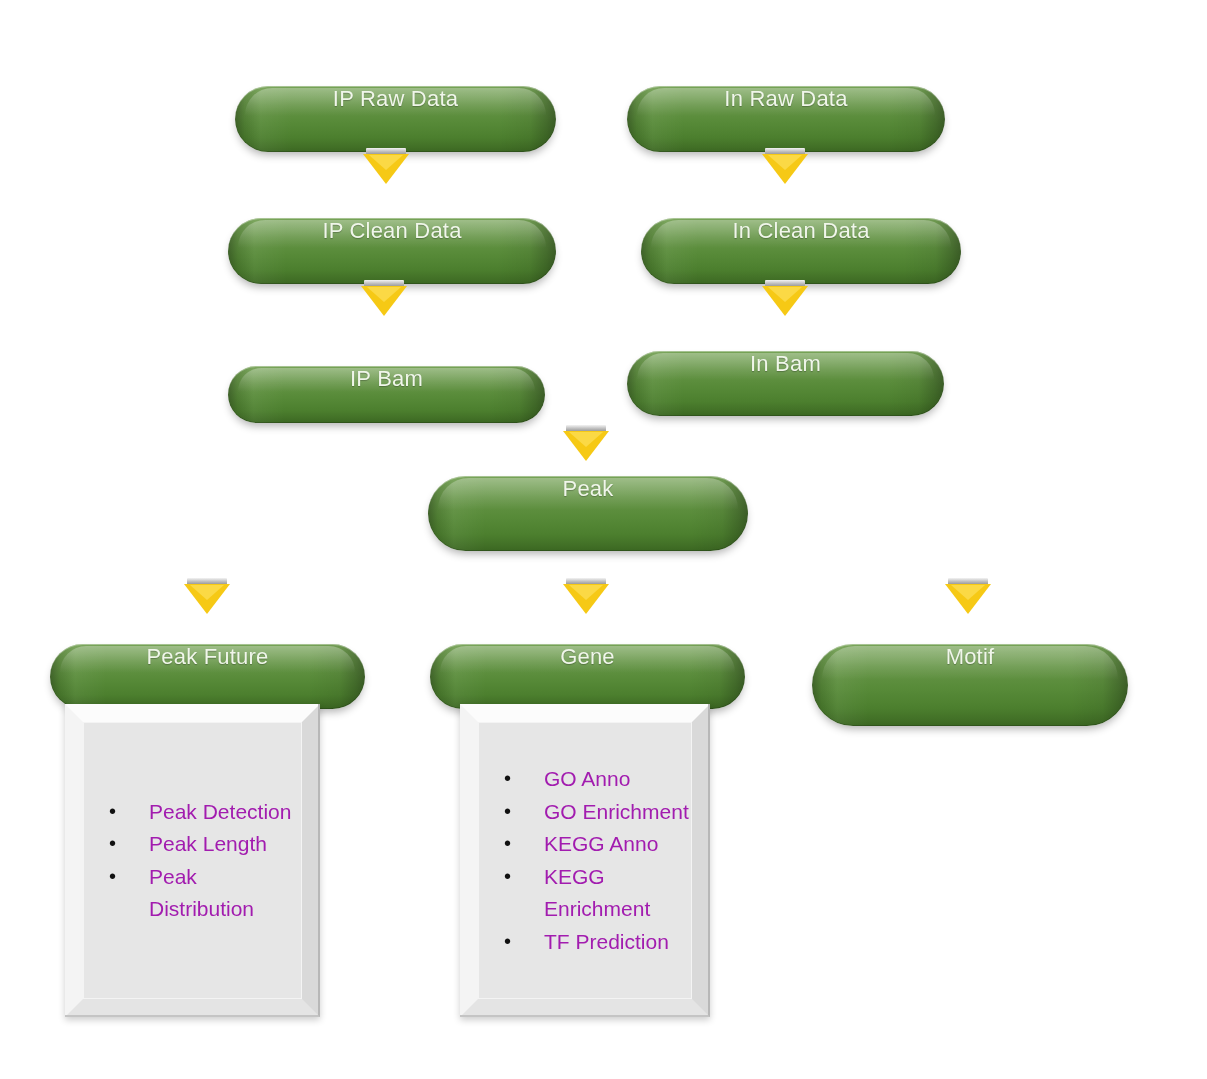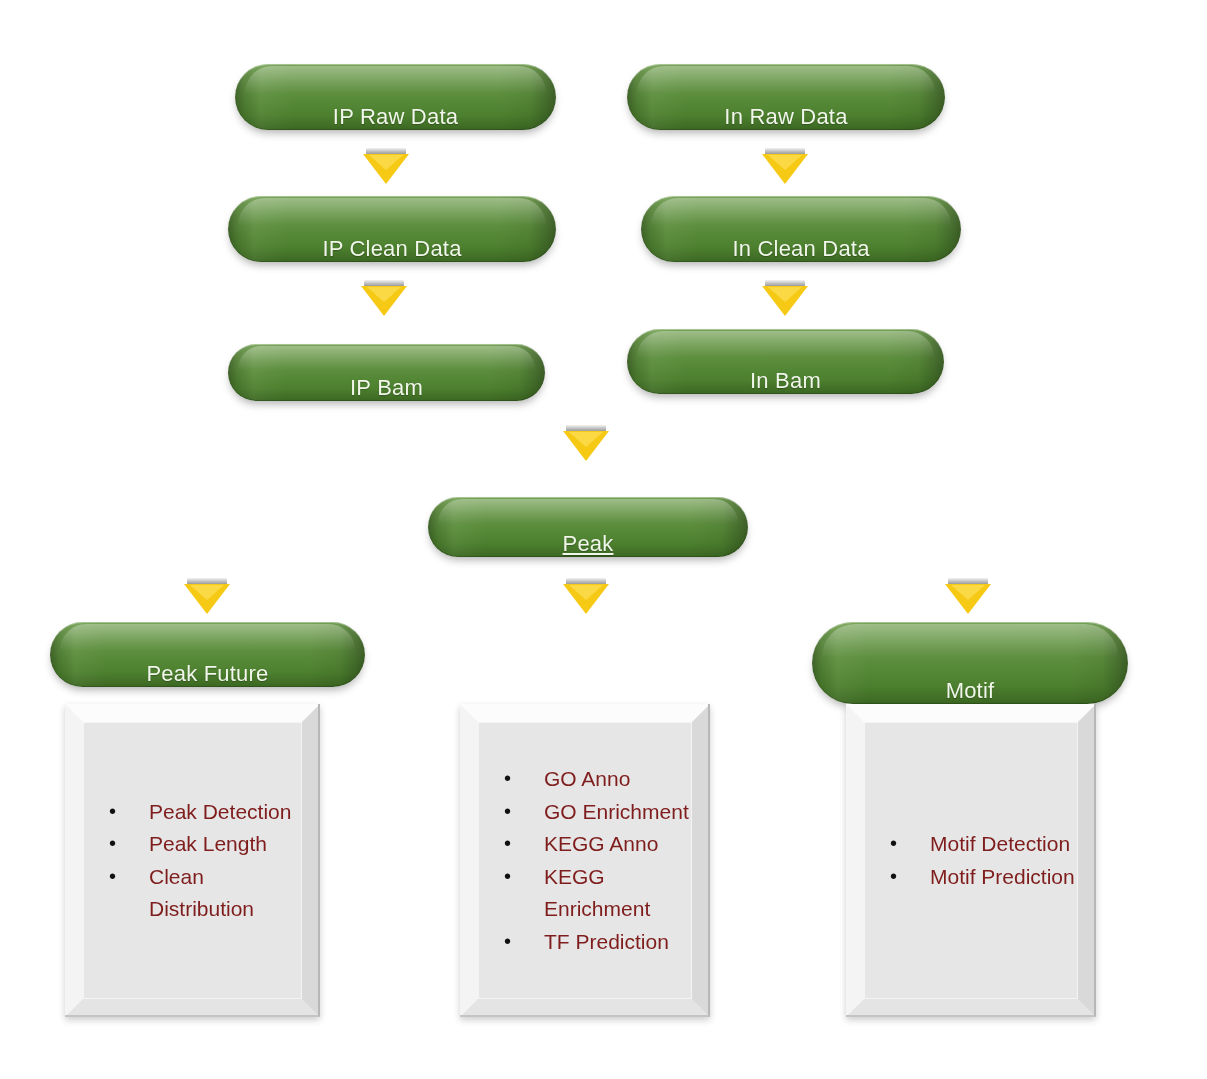--- a/index.html
+++ b/index.html
@@ -18,21 +18,21 @@
     background: #ffffff;
     overflow: hidden;
   }
 
   
   .pill {
     position: absolute;
     border-radius: 999px;
     box-sizing: border-box;
     display: flex;
-    align-items: flex-end;
+    align-items: flex-start;
     justify-content: center;
     color: #f0f6ea;
     font-size: 22px;
     letter-spacing: 0.2px;
     background:
       linear-gradient(to right,
         rgba(0,0,0,0.30) 0%,
         rgba(0,0,0,0.10) 3%,
         rgba(255,255,255,0.05) 8%,
         rgba(255,255,255,0.00) 18%,
@@ -45,20 +45,21 @@
         #6f9d50 10%,
         #639344 32%,
         #578a38 55%,
         #4c7f2e 78%,
         #416f26 93%,
         #3a6621 100%);
     box-shadow:
       0 5px 8px -2px rgba(0,0,0,0.30),
       inset 0 1px 0 rgba(255,255,255,0.35),
       inset 0 -1px 0 rgba(0,0,0,0.18);
+    margin-top: 22px;
   }
   .pill .pill-gloss {
     position: absolute;
     left: 10px;
     right: 10px;
     top: 2px;
     height: 42%;
     border-radius: 999px 999px 60% 60% / 999px 999px 100% 100%;
     background: linear-gradient(to bottom,
       rgba(255,255,255,0.30) 0%,
@@ -139,21 +140,21 @@
   .bevelbox .bullets {
     margin: 0;
     padding: 0 0 0 26px;
     list-style: none;
     width: 100%;
   }
   .bevelbox .bullets li {
     position: relative;
     font-size: 21px;
     line-height: 32.5px;
-    color: #7f1d1d;
+    color: #a21caf;
     padding-left: 40px;
     margin: 0;
   }
   .bevelbox .bullets li::before {
     content: "\2022";
     position: absolute;
     left: 0;
     top: -1px;
     font-size: 20px;
     color: #111111;
@@ -215,21 +216,21 @@
     <span class="pill-gloss"></span>
     <span class="pill-label">In Bam</span>
   </div>
 
   <div class="arrow" style="left:563px; top:425px;">
     <span class="arrow-cap"></span>
     <span class="arrow-tri"></span>
     <span class="arrow-tri-hi"></span>
   </div>
 
-  <div class="pill" style="left:428px; top:497px; width:320px; height:60px;text-decoration:underline;">
+  <div class="pill" style="left:428px; top:454px; width:320px; height:75px;">
     <span class="pill-gloss"></span>
     <span class="pill-label">Peak</span>
   </div>
 
   <div class="arrow" style="left:184px; top:578px;">
     <span class="arrow-cap"></span>
     <span class="arrow-tri"></span>
     <span class="arrow-tri-hi"></span>
   </div>
   <div class="arrow" style="left:563px; top:578px;">
@@ -241,44 +242,42 @@
     <span class="arrow-cap"></span>
     <span class="arrow-tri"></span>
     <span class="arrow-tri-hi"></span>
   </div>
 
   <div class="pill" style="left:50px; top:622px; width:315px; height:65px;">
     <span class="pill-gloss"></span>
     <span class="pill-label">Peak Future</span>
   </div>
 
+  <div class="pill" style="left:430px; top:622px; width:315px; height:65px;">
+    <span class="pill-gloss"></span>
+    <span class="pill-label">Gene</span>
+  </div>
 
   <div class="pill" style="left:812px; top:622px; width:316px; height:82px;">
     <span class="pill-gloss"></span>
     <span class="pill-label">Motif</span>
   </div>
 
   <div class="bevelbox" style="left:65px; top:704px; width:255px; height:313px;">
     <ul class="bullets">
       <li>Peak Detection</li>
       <li>Peak Length</li>
-      <li>Clean Distribution</li>
+      <li>Peak Distribution</li>
     </ul>
   </div>
 
   <div class="bevelbox" style="left:460px; top:704px; width:250px; height:313px;">
     <ul class="bullets">
       <li>GO Anno</li>
       <li>GO Enrichment</li>
       <li>KEGG Anno</li>
       <li>KEGG Enrichment</li>
       <li>TF Prediction</li>
     </ul>
   </div>
 
-  <div class="bevelbox" style="left:846px; top:704px; width:250px; height:313px;">
-    <ul class="bullets">
-      <li>Motif Detection</li>
-      <li>Motif Prediction</li>
-    </ul>
-  </div>
 
 </div>
 
 </body></html>

